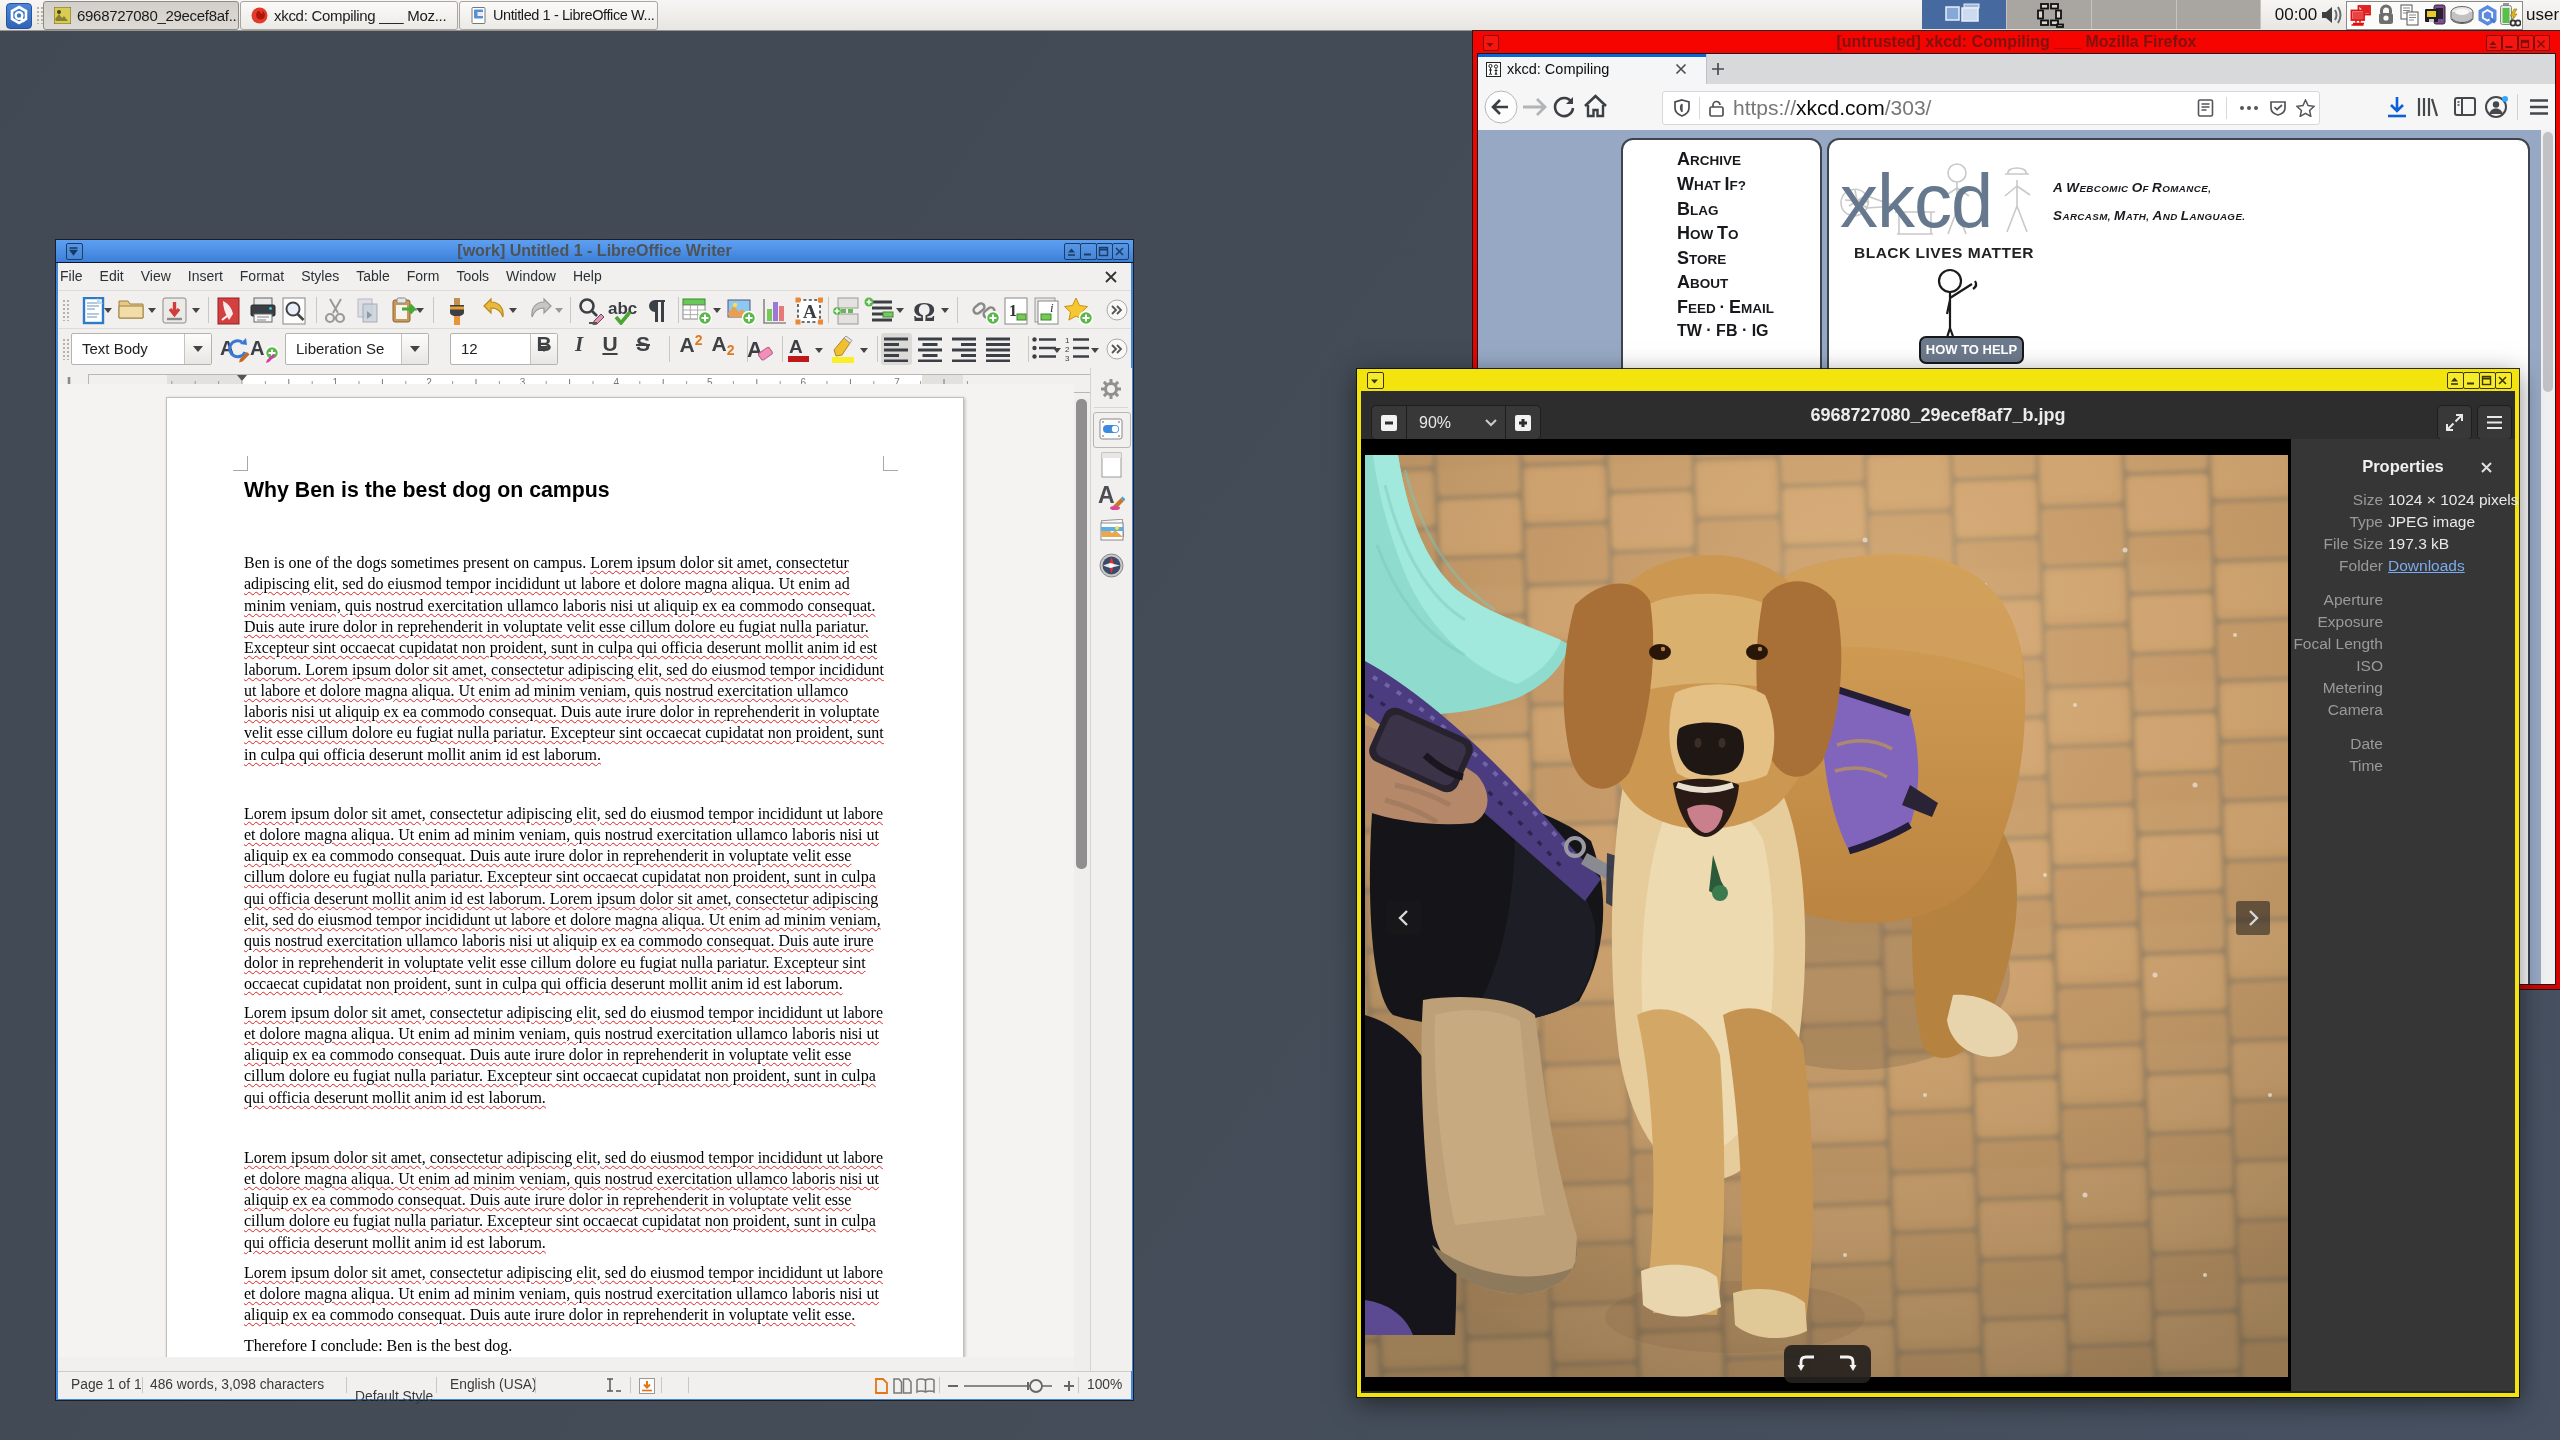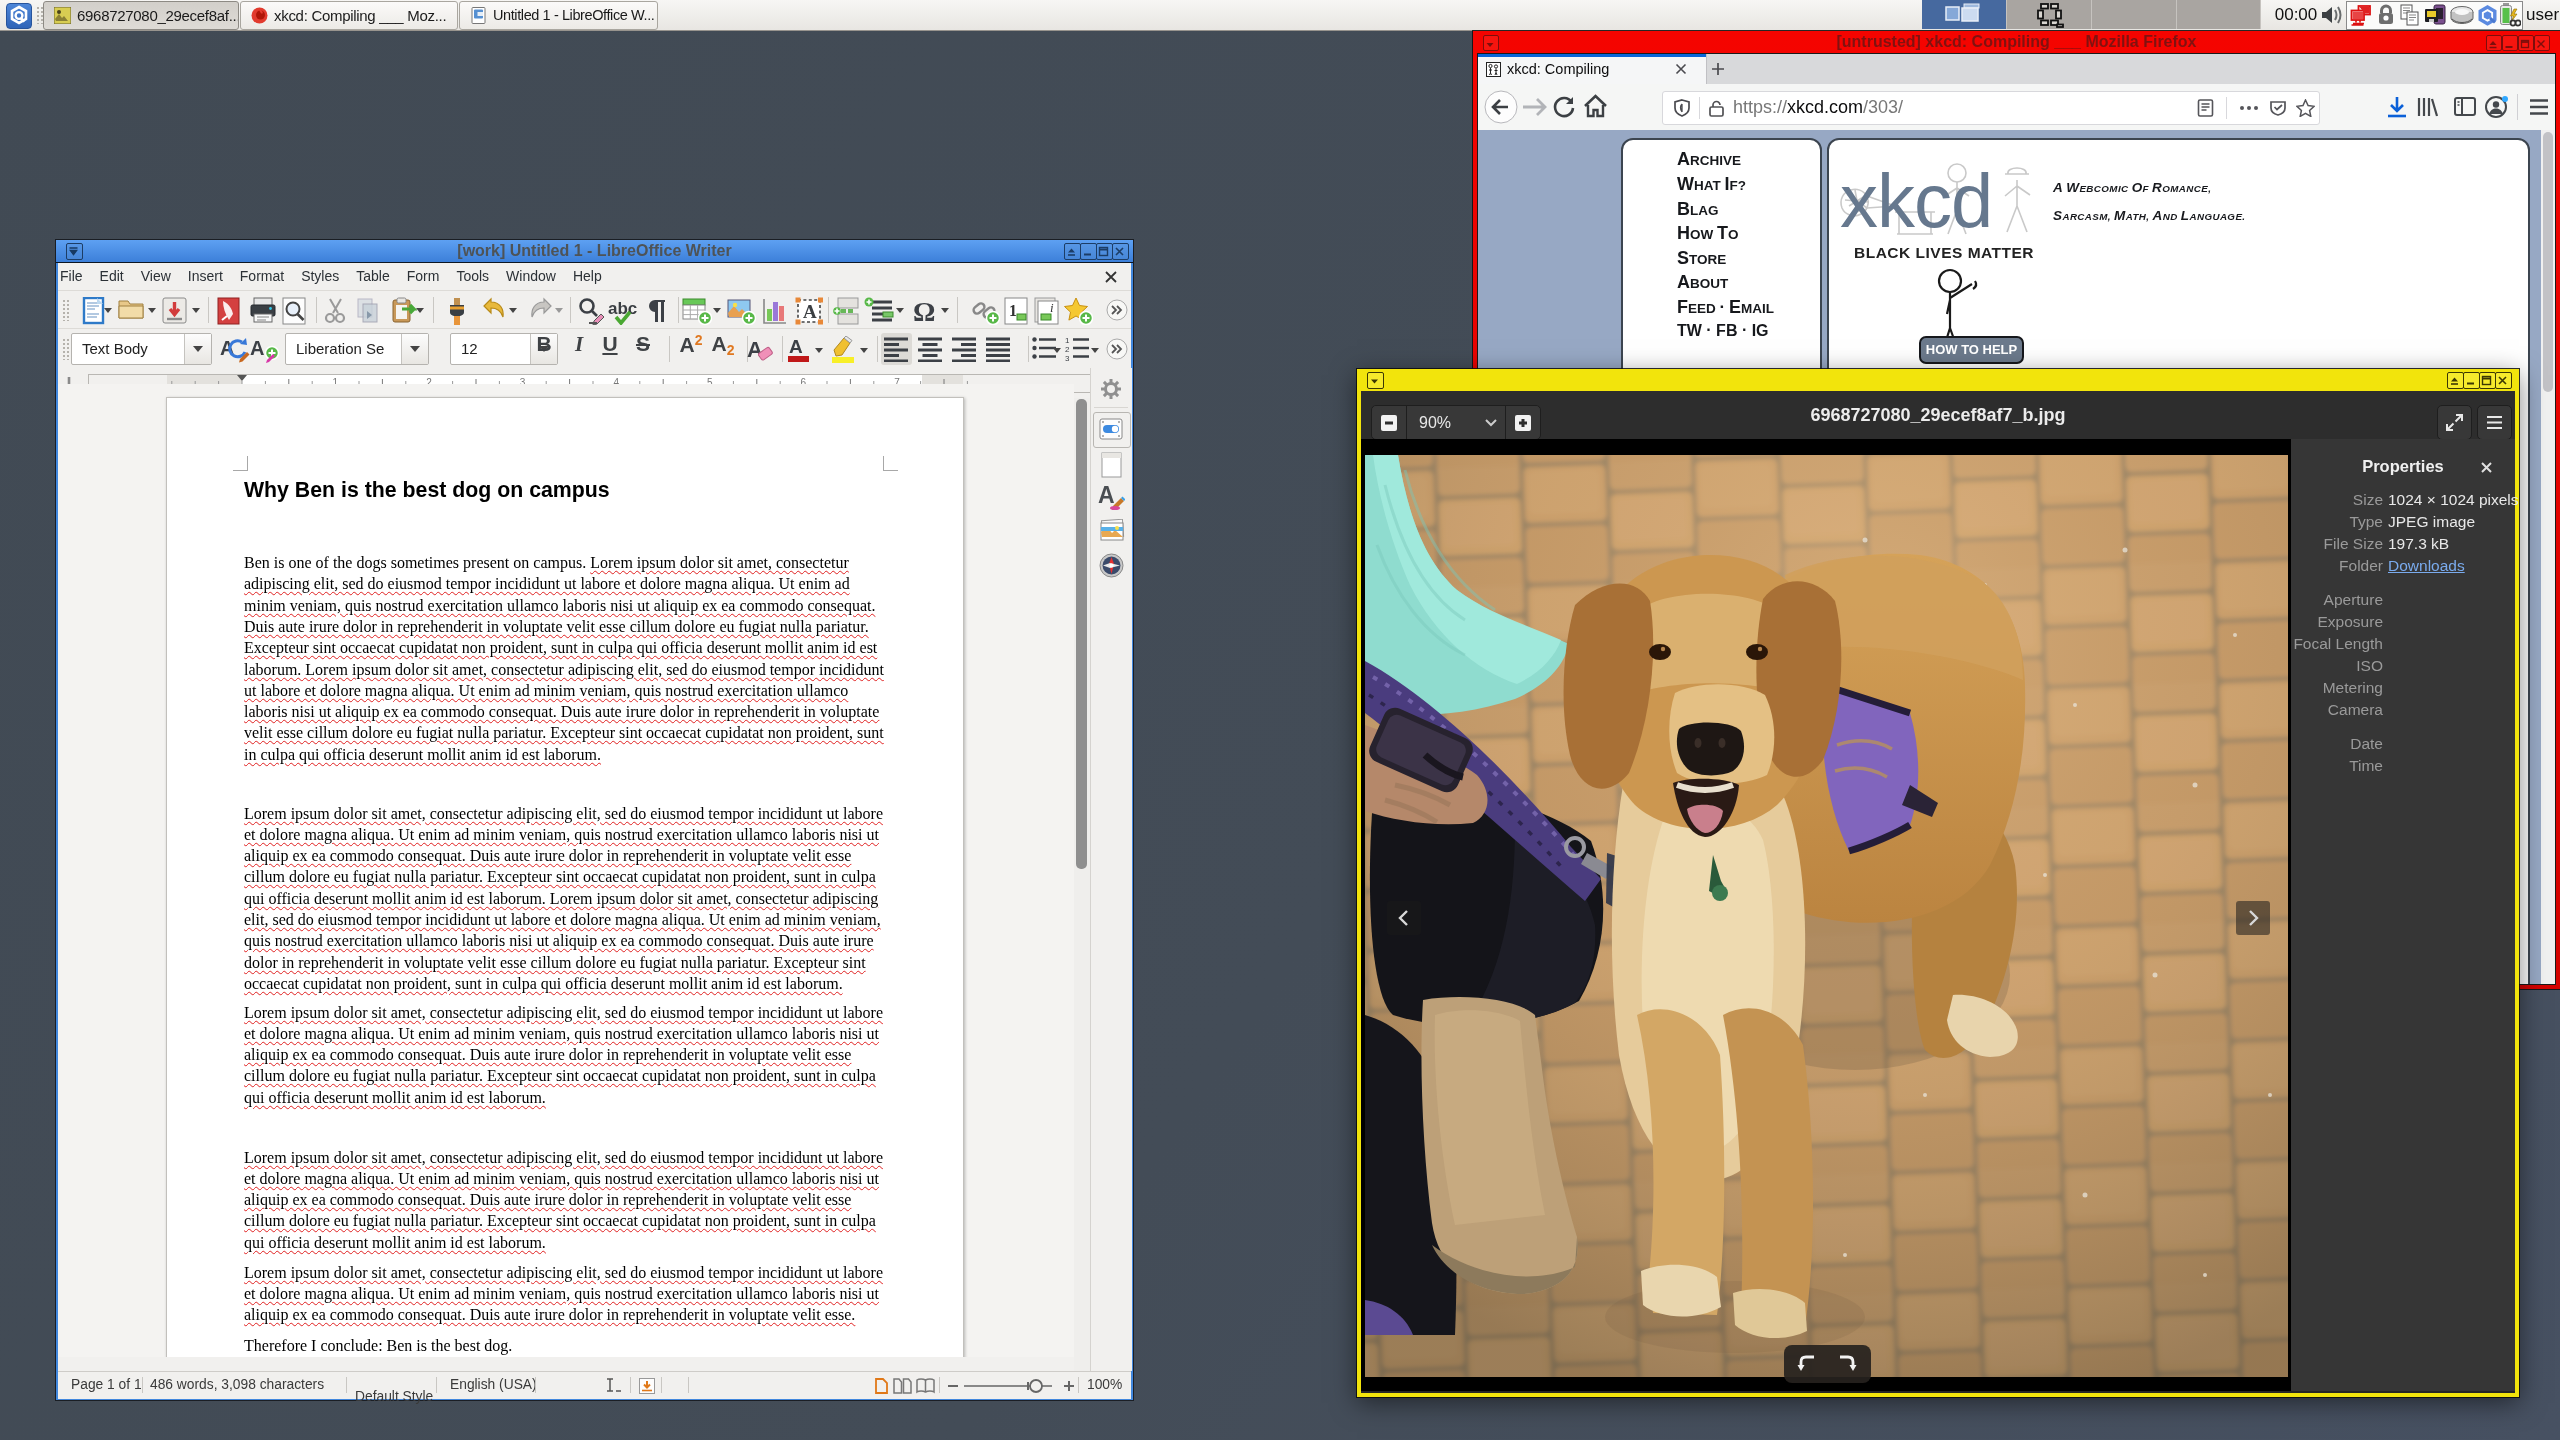--- a/index.html
+++ b/index.html
@@ -716,21 +716,21 @@
     <div class="fx-url">
       <svg class="abs" style="left:10px;top:7px" width="18" height="18" viewBox="0 0 18 18">
             <path d="M9 1l7 2v6c0 4-3 6.5-7 8-4-1.5-7-4-7-8V3z" fill="none" stroke="#4a4a4f" stroke-width="1.7"></path>
             <path d="M9 5v8M9 5c-2 1.5-2 5 0 8" stroke="#4a4a4f" stroke-width="1.3" fill="none"></path>
           </svg>
       <div class="abs" style="left:36px;top:5px;width:1px;height:22px;background:#d8d8dc;"></div>
       <svg class="abs" style="left:46px;top:8px" width="15" height="17" viewBox="0 0 15 17">
             <rect x="1" y="7" width="13" height="9" rx="1.5" fill="none" stroke="#515154" stroke-width="1.7"></rect>
             <path d="M4 7V5a3.5 3.5 0 017 0" fill="none" stroke="#515154" stroke-width="1.7"></path>
           </svg>
-      <div class="abs" style="left:70px;top:0;font-size:18px;line-height:31px;color:#777;">https://<span style="color:#0c0c0d">xkcd.com</span>/303/</div>
+      <div class="abs" style="left:70px;top:0;font-size:21px;line-height:31px;color:#777;">https://<span style="color:#0c0c0d">xkcd.com</span>/303/</div>
       <svg class="abs" style="left:534px;top:7px" width="17" height="18" viewBox="0 0 17 18">
             <rect x="1.5" y="1" width="14" height="16" rx="1.5" fill="none" stroke="#55555a" stroke-width="1.6"></rect>
             <path d="M4.5 5h8M4.5 8h8M4.5 11h5" stroke="#55555a" stroke-width="1.4"></path>
           </svg>
       <div class="abs" style="left:563px;top:5px;width:1px;height:22px;background:#d8d8dc;"></div>
       <svg class="abs" style="left:576px;top:13px" width="20" height="6" viewBox="0 0 20 6">
             <g fill="#55555a">
               <circle cx="3" cy="3" r="2"></circle>
               <circle cx="10" cy="3" r="2"></circle>
               <circle cx="17" cy="3" r="2"></circle>

